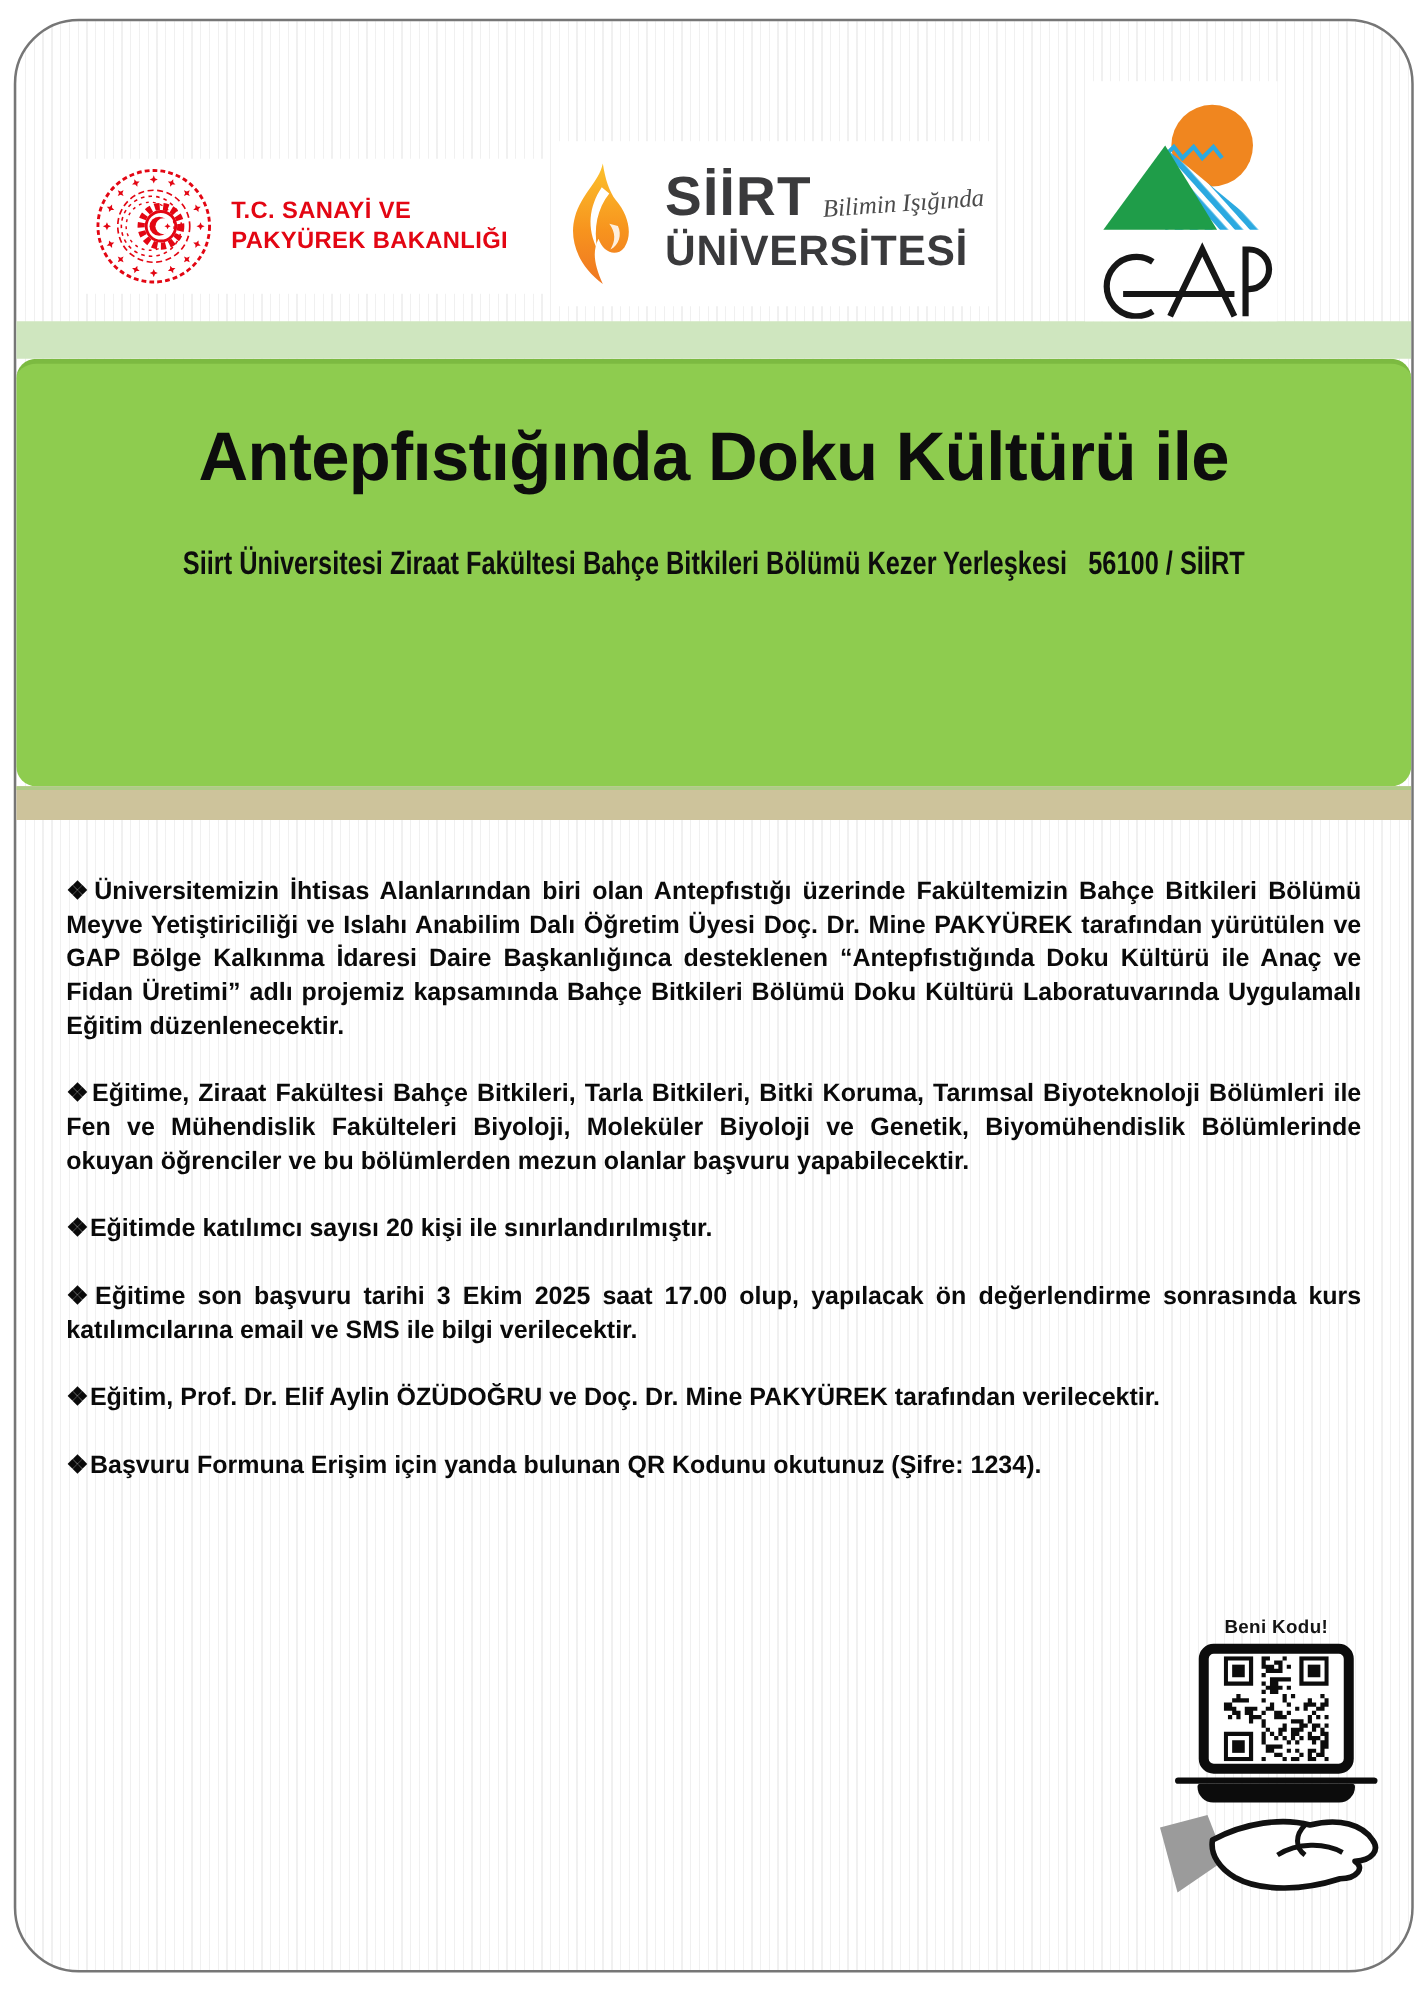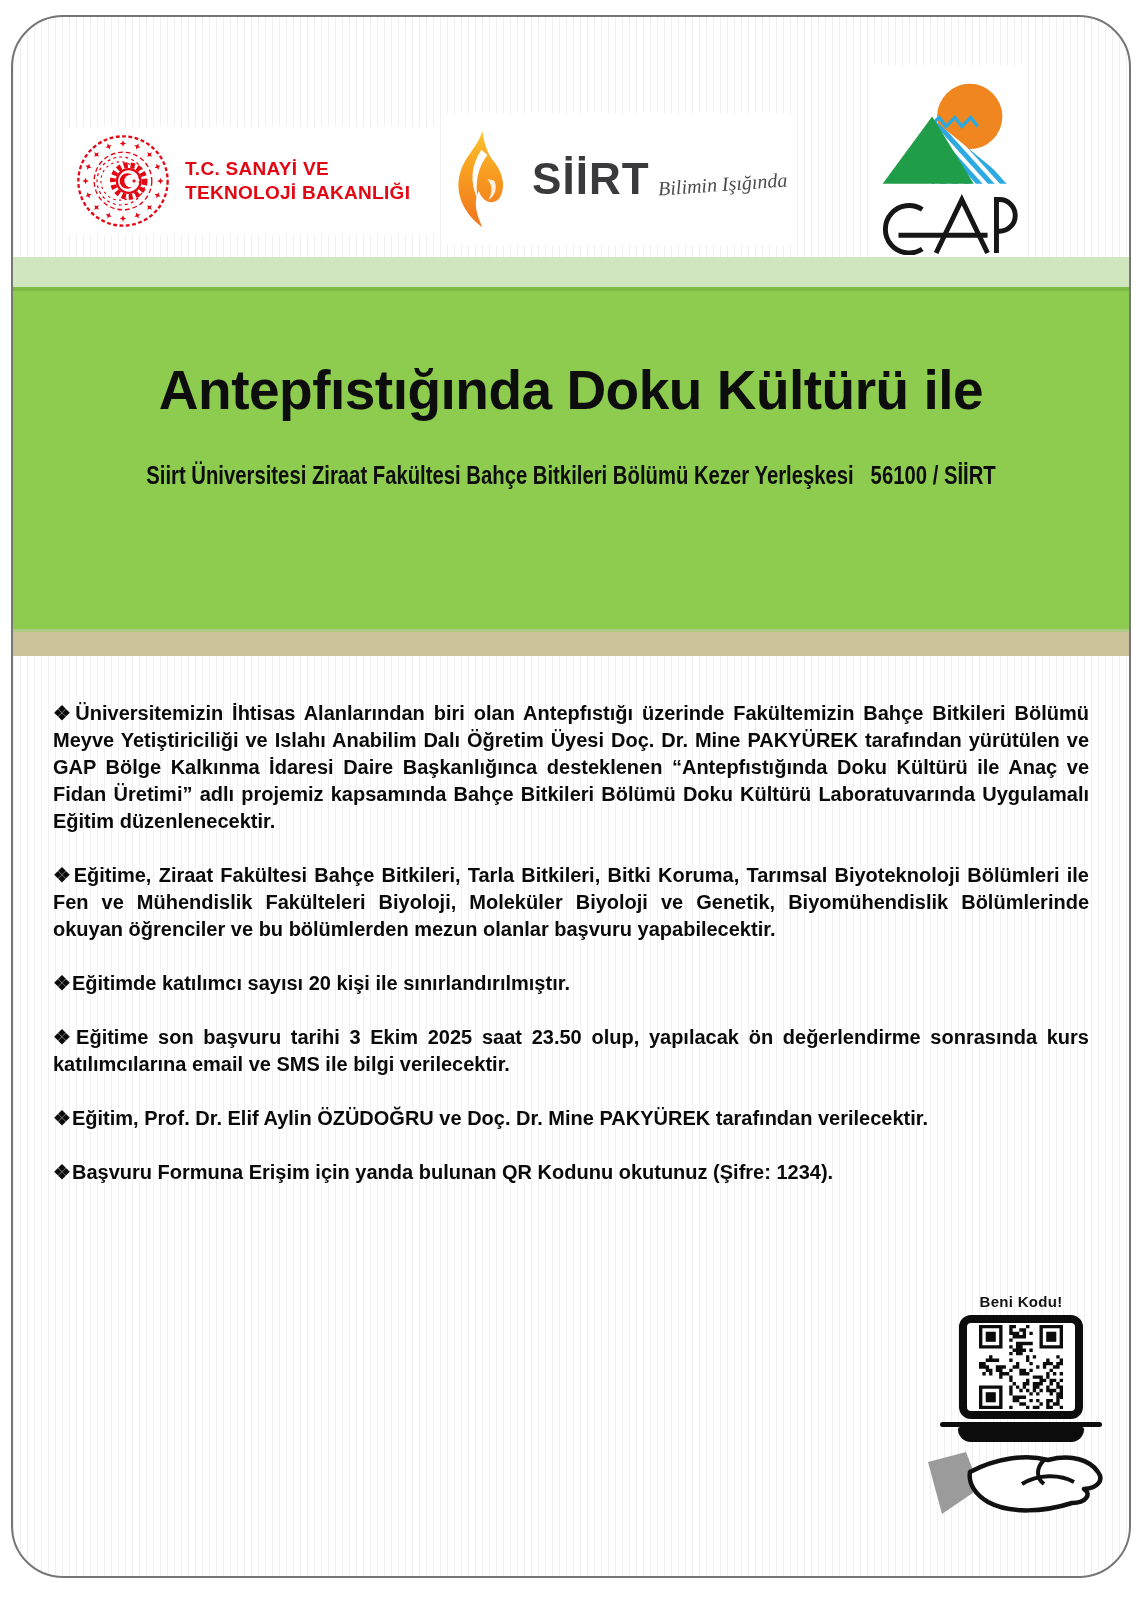--- a/index.html
+++ b/index.html
@@ -19,21 +19,21 @@
   .ministry{left:52px;top:110px;width:372px;height:108px;display:flex;align-items:center;gap:14px;padding-left:10px;box-sizing:border-box;}
   .ministry-text{color:#E30613;font-weight:bold;font-size:19px;line-height:1.28;letter-spacing:.3px;}
   .uni{left:432px;top:96px;width:350px;height:132px;display:flex;align-items:center;gap:24px;padding:0 8px;box-sizing:border-box;}
   .uni-row{display:flex;align-items:flex-end;}
   .uni-name1{font-size:44px;font-weight:bold;color:#3A3A3C;letter-spacing:1px;line-height:.95;}
   .uni-slogan{font-family:"Liberation Serif", serif;font-style:italic;font-size:20px;color:#4b4b4b;margin-left:8px;position:relative;top:-4px;transform:rotate(-4deg);display:inline-block;white-space:nowrap;}
   .uni-name2{font-size:34px;font-weight:bold;color:#3A3A3C;letter-spacing:.5px;margin-top:3px;}
   .gapbox{left:855px;top:48px;width:154px;height:192px;display:flex;align-items:center;justify-content:center;}
   
   .strip-light{height:30px;background:#CFE6BF;}
-  .banner{height:342px;box-sizing:border-box;background:#8ECC4F;border-top:4px solid #7CBA41;text-align:center;padding-top:69px;}
+  .banner{height:342px;box-sizing:border-box;background:#8ECC4F;border-top:4px solid #7CBA41;text-align:center;padding-top:44px;border-radius:16px;}
   .title{font-size:55px;font-weight:bold;color:#0d0d0d;line-height:60px;letter-spacing:-.5px;}
   .date{font-size:30px;font-weight:bold;color:#0d0d0d;margin-top:16px;}
   .location{font-size:26px;font-weight:bold;color:#0d0d0d;margin-top:40px;white-space:pre;transform:scaleX(.78);transform-origin:50% 50%;}
   .strip-tan{height:27px;box-sizing:border-box;background:#CDC39B;border-top:3px solid #AECC86;}
   
   .content{padding:44px 40px 0;}
   .para{font-size:20px;font-weight:bold;line-height:27px;text-align:justify;margin:0 0 27px;color:#0a0a0a;}
   .bullet{margin-right:1px;}
   
   .qr-widget{position:absolute;left:908px;top:1276px;width:200px;text-align:center;}
@@ -75,21 +75,21 @@
         <circle cx="48" cy="50" r="25" fill="none" stroke="#E30613" stroke-width="1.3" stroke-dasharray="3 3.4"></circle>
         <circle cx="47" cy="50" r="20" fill="none" stroke="#E30613" stroke-width="1.2" stroke-dasharray="2.4 3.6"></circle>
         <circle cx="56" cy="50" r="16.5" fill="none" stroke="#E30613" stroke-width="6" stroke-dasharray="4.2 3"></circle>
         <circle cx="56" cy="50" r="12.3" fill="none" stroke="#E30613" stroke-width="2.4"></circle>
         <circle cx="54.5" cy="50" r="8" fill="#E30613"></circle>
         <circle cx="58" cy="50" r="6.6" fill="#ffffff"></circle>
         <path d="M0,-2.6 L0.8,-0.8 L2.6,0 L0.8,0.8 L0,2.6 L-0.8,0.8 L-2.6,0 L-0.8,-0.8 Z" transform="translate(61.5,50)" fill="#E30613"></path>
       </svg>
       <div class="ministry-text">
         <div>T.C. SANAYİ VE</div>
-        <div>TEKNOLOJİ BAKANLIĞI</div>
+        <div>PAKYÜREK BAKANLIĞI</div>
       </div>
     </div>
 
     <div class="logo-box uni">
       <svg width="58" height="108" viewBox="0 0 64 116">
         <defs>
           <linearGradient id="fg" x1="0" y1="0" x2="0" y2="1">
             <stop offset="0" stop-color="#FCC12C"></stop>
             <stop offset="0.55" stop-color="#F7941E"></stop>
             <stop offset="1" stop-color="#EF7622"></stop>
@@ -97,20 +97,21 @@
         </defs>
         <path d="M34,2 C30,20 14,30 8,52 C2,74 12,98 34,114 C26,96 24,84 30,72 C34,84 46,90 54,80 C62,68 58,50 46,36 C40,28 36,16 34,2 Z" fill="url(#fg)"></path>
         <path d="M33,24 C21,42 19,62 29,82 C25,62 29,44 40,30 Z" fill="#ffffff"></path>
         <path d="M40,58 C46,66 46,74 41,82 C49,78 52,68 48,60 Z" fill="#ffffff" opacity=".85"></path>
       </svg>
       <div class="uni-text">
         <div class="uni-row">
           <span class="uni-name1">SİİRT</span>
           <span class="uni-slogan">Bilimin Işığında</span>
         </div>
+        <div class="uni-name2">ÜNİVERSİTESİ</div>
       </div>
     </div>
 
     <div class="logo-box gapbox">
       <svg width="150" height="188" viewBox="0 0 150 190">
         <defs>
           <pattern id="wv" width="9" height="9" patternUnits="userSpaceOnUse" patternTransform="rotate(-42)">
             <rect width="9" height="9" fill="#ffffff"></rect>
             <rect width="5" height="9" fill="#2BA9E0"></rect>
           </pattern>
@@ -133,21 +134,21 @@
   <div class="banner">
     <div class="title">Antepfıstığında Doku Kültürü ile</div>
     <div class="location">Siirt Üniversitesi Ziraat Fakültesi Bahçe Bitkileri Bölümü Kezer Yerleşkesi   56100 / SİİRT</div>
   </div>
   <div class="strip-tan"></div>
 
   <div class="content">
     <p class="para"><span class="bullet">❖</span><span>Üniversitemizin İhtisas Alanlarından biri olan Antepfıstığı üzerinde Fakültemizin Bahçe Bitkileri Bölümü Meyve Yetiştiriciliği ve Islahı Anabilim Dalı Öğretim Üyesi Doç. Dr. Mine PAKYÜREK tarafından yürütülen ve GAP Bölge Kalkınma İdaresi Daire Başkanlığınca desteklenen “Antepfıstığında Doku Kültürü ile Anaç ve Fidan Üretimi” adlı projemiz kapsamında Bahçe Bitkileri Bölümü Doku Kültürü Laboratuvarında Uygulamalı Eğitim düzenlenecektir.</span></p>
     <p class="para"><span class="bullet">❖</span><span>Eğitime, Ziraat Fakültesi Bahçe Bitkileri, Tarla Bitkileri, Bitki Koruma, Tarımsal Biyoteknoloji Bölümleri ile Fen ve Mühendislik Fakülteleri Biyoloji, Moleküler Biyoloji ve Genetik, Biyomühendislik Bölümlerinde okuyan öğrenciler ve bu bölümlerden mezun olanlar başvuru yapabilecektir.</span></p>
     <p class="para"><span class="bullet">❖</span><span>Eğitimde katılımcı sayısı 20 kişi ile sınırlandırılmıştır.</span></p>
-    <p class="para"><span class="bullet">❖</span><span>Eğitime son başvuru tarihi 3 Ekim 2025 saat 23.50 olup, yapılacak ön değerlendirme sonrasında kurs katılımcılarına email ve SMS ile bilgi verilecektir.</span></p>
+    <p class="para"><span class="bullet">❖</span><span>Eğitime son başvuru tarihi 3 Ekim 2025 saat 17.00 olup, yapılacak ön değerlendirme sonrasında kurs katılımcılarına email ve SMS ile bilgi verilecektir.</span></p>
     <p class="para"><span class="bullet">❖</span><span>Eğitim, Prof. Dr. Elif Aylin ÖZÜDOĞRU ve Doç. Dr. Mine PAKYÜREK tarafından verilecektir.</span></p>
     <p class="para"><span class="bullet">❖</span><span>Başvuru Formuna Erişim için yanda bulunan QR Kodunu okutunuz (Şifre: 1234).</span></p>
   </div>
 
   <div class="qr-widget">
     <div class="qr-label">Beni Kodu!</div>
     <div class="laptop">
       <div class="laptop-screen">
         <svg id="qr-svg" width="84" height="84" viewBox="0 0 100 100">
           <g fill="#0c0c0c">

